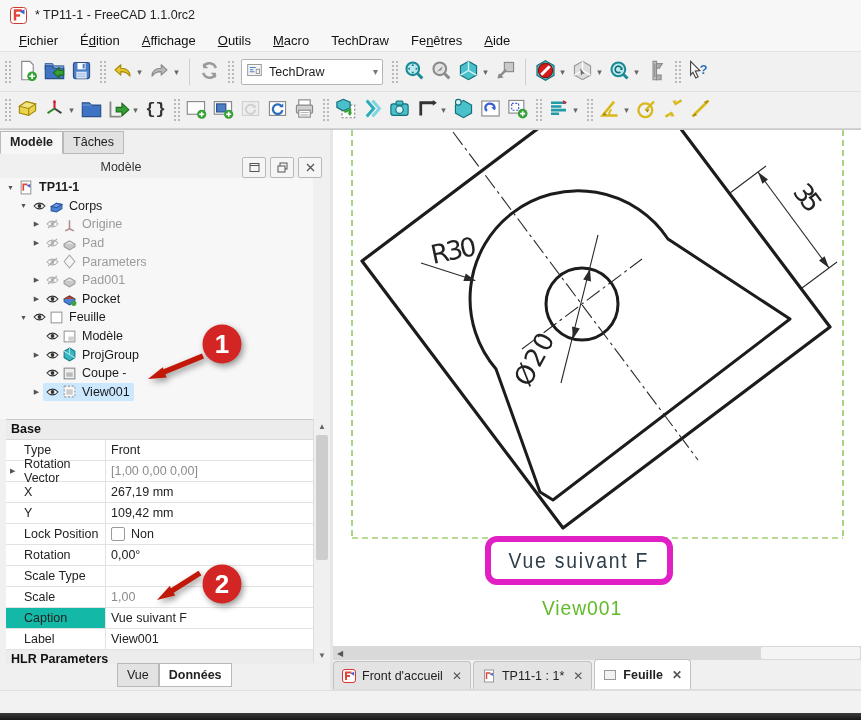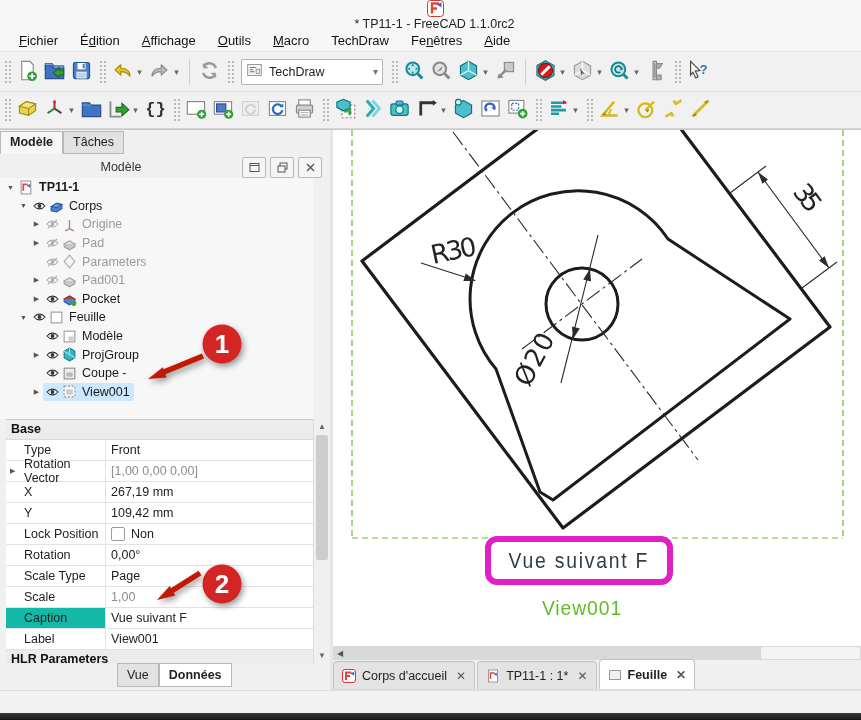--- a/index.html
+++ b/index.html
@@ -1,20 +1,20 @@
 <!DOCTYPE html>
 <html><head>
 <meta charset="utf-8">
 <style>
   html,body{margin:0;padding:0;background:#d6d6d6;}
   #app{position:relative;width:861px;height:720px;background:#f0f0f0;overflow:hidden;
        font-family:"Liberation Sans",sans-serif;color:#1a1a1a;font-size:13px;}
   .abs{position:absolute;}
   
-  .titlebar{left:0;top:0;width:861px;height:30px;background:#f7f7f7;display:flex;align-items:center;flex-direction:column;}
+  .titlebar{left:0;top:0;width:861px;height:30px;background:#f7f7f7;display:flex;align-items:center;}
   .titlebar .ttl{margin-left:8px;font-size:12.5px;color:#222;}
   .fc-logo{margin-left:10px;width:17px;height:17px;display:inline-block;}
   
   .menubar{left:0;top:30px;width:861px;height:22px;background:#f7f7f7;display:flex;align-items:center;padding-left:8px;box-sizing:border-box;border-bottom:1px solid #e3e3e3;}
   .menu-item{padding:2px 11px;font-size:13px;color:#111;cursor:default;}
   .menu-item u{text-decoration:underline;}
   
   .toolbar{left:0;width:861px;display:flex;align-items:center;background:#f1f1f1;box-sizing:border-box;}
   #tb1{top:52px;height:40px;border-bottom:1px solid #e0e0e0;}
   #tb2{top:92px;height:37px;border-bottom:1px solid #d5d5d5;}
@@ -697,23 +697,20 @@
             <span>Rotation</span>
           </div>
           <div class="pvalue">
             <span>0,00°</span>
           </div>
         </div>
         <div class="prow">
           <div class="plabel">
             <span>Scale Type</span>
           </div>
-          <div class="pvalue">
-            <span>Page</span>
-          </div>
         </div>
         <div class="prow">
           <div class="plabel">
             <span>Scale</span>
           </div>
           <div class="pvalue dim">
             <span>1,00</span>
           </div>
         </div>
         <div class="prow">
@@ -791,21 +788,21 @@
     <span class="hthumb"></span>
   </div>
 
   <div class="abs mditabs" id="mdiTabs">
       <div class="mtab">
         <svg viewBox="0 0 14 14">
           <rect x="0.5" y="0.5" width="13" height="13" rx="2.5" fill="#fff" stroke="#d33"></rect>
           <path d="M4 11V3.4h5.5M4 7h4" fill="none" stroke="#e2453a" stroke-width="2"></path>
           <path d="M8.4 4.4l3.8-1.6v4z" fill="#3b64d8"></path>
         </svg>
-        <span>Corps d'accueil</span>
+        <span>Front d'accueil</span>
         <span class="x">✕</span>
       </div>
       <div class="mtab">
         <svg viewBox="0 0 14 14">
           <rect x="2.5" y="1" width="9" height="12" fill="#fff" stroke="#999"></rect>
           <path d="M4.5 10V4h4" fill="none" stroke="#e2453a" stroke-width="1.5"></path>
           <path d="M7.5 5l3.3-1.3v3.2z" fill="#3b64d8"></path>
         </svg>
         <span>TP11-1 : 1*</span>
         <span class="x">✕</span>

